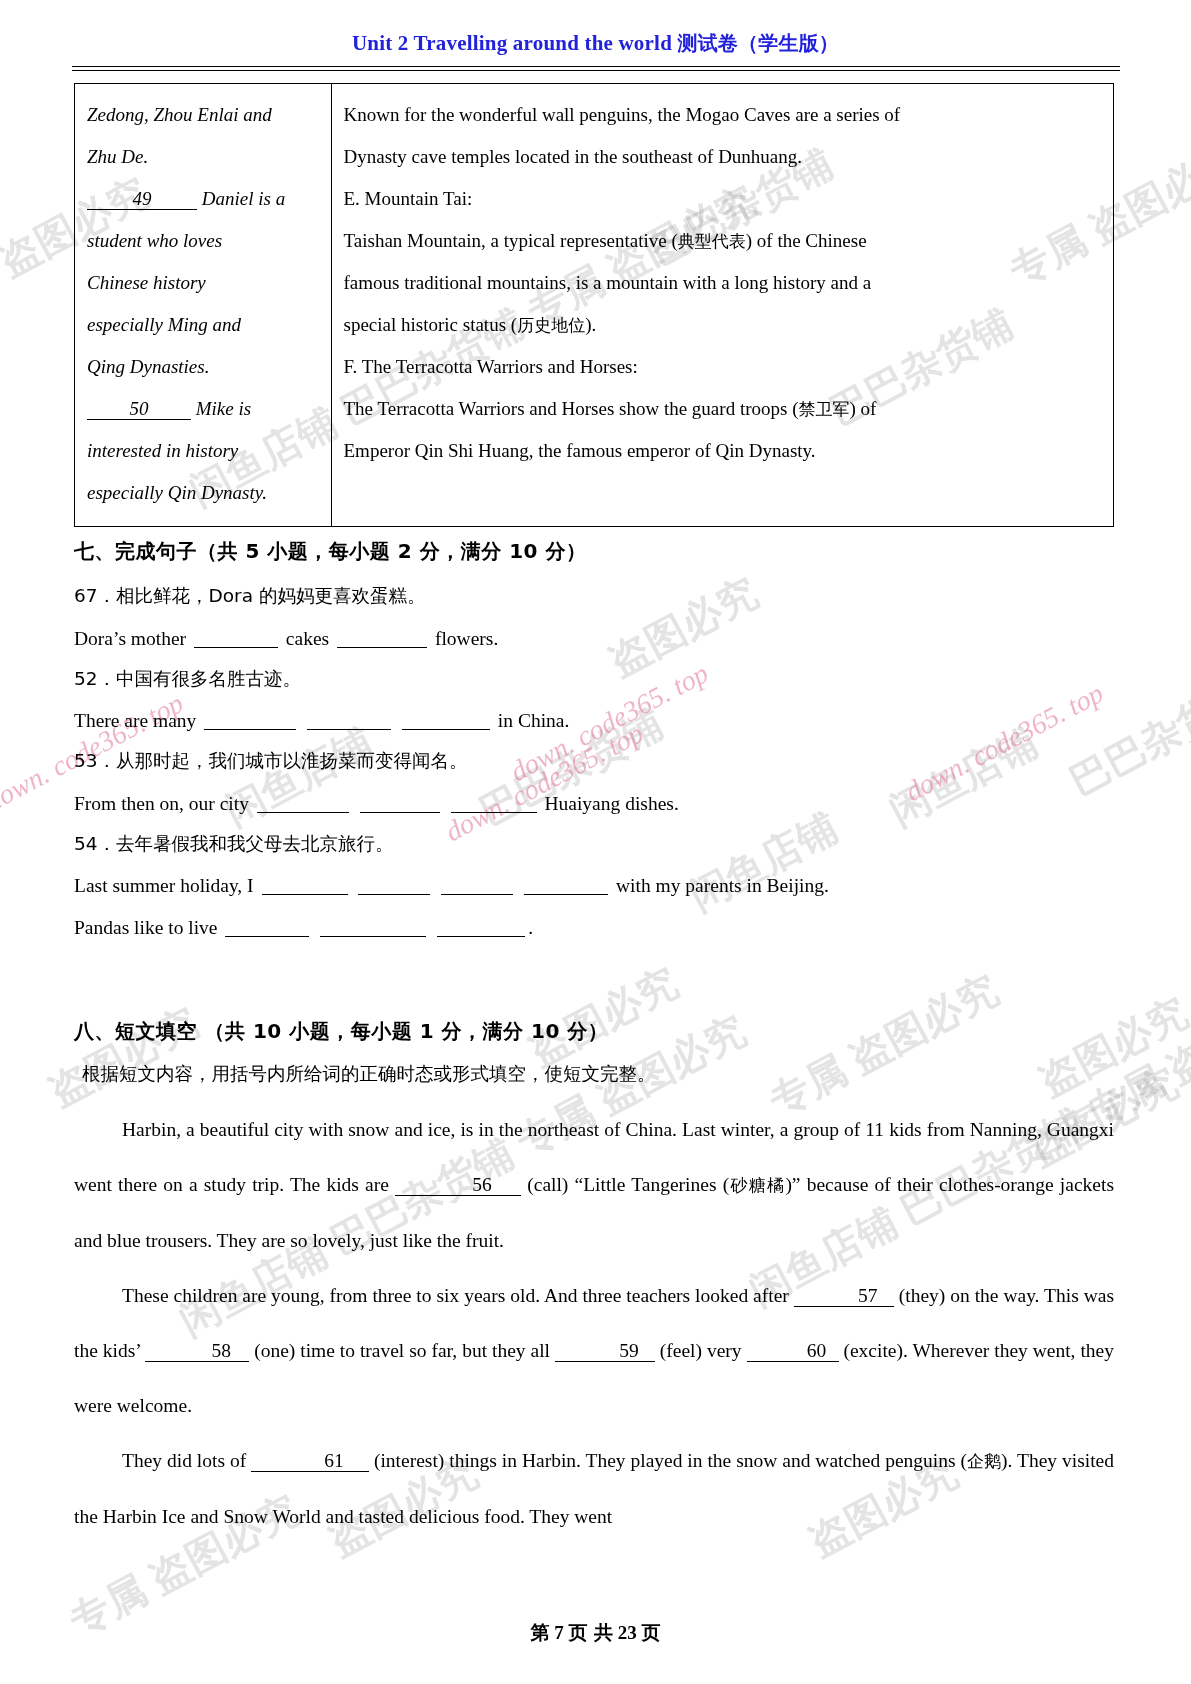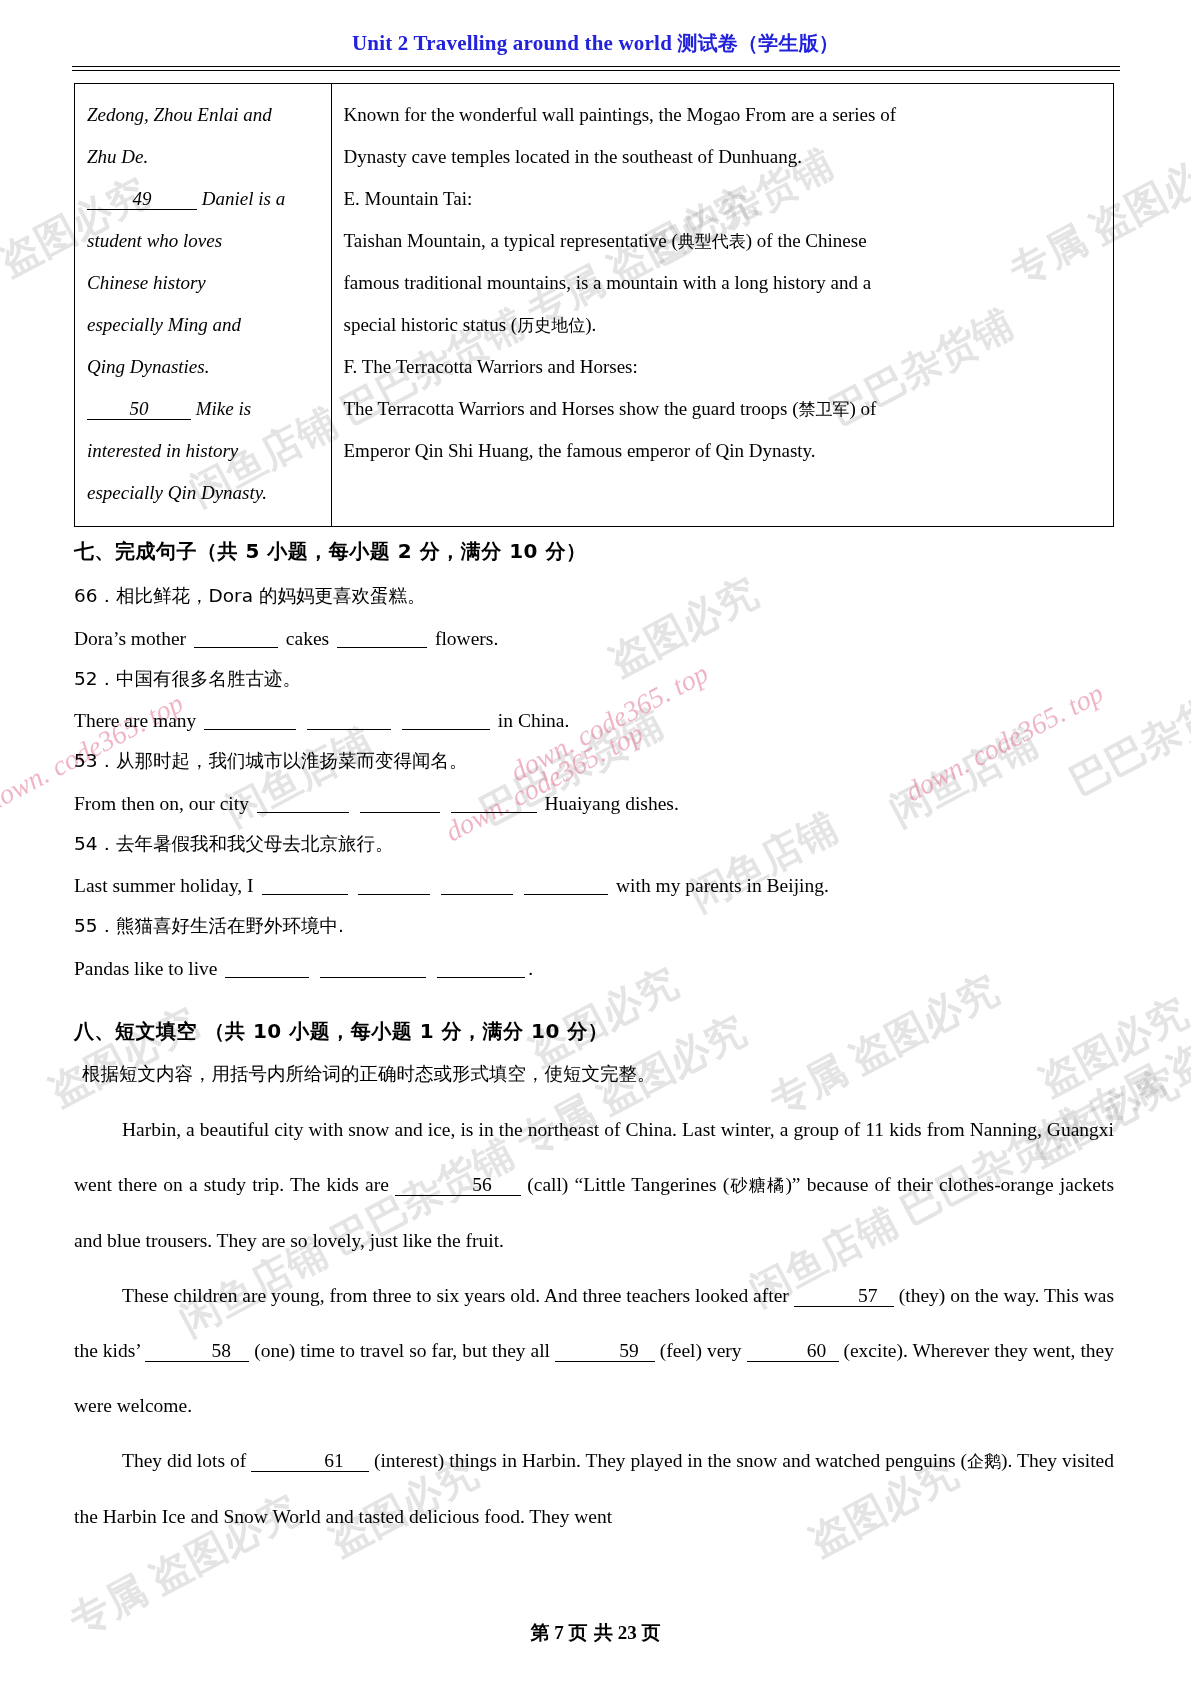--- a/index.html
+++ b/index.html
@@ -195,21 +195,21 @@
         <div>especially Ming and</div>
         <div>Qing Dynasties.</div>
         <div>
           <span class="blank-u" style="width:104px">50</span>
           <span>Mike is</span>
         </div>
         <div>interested in history</div>
         <div>especially Qin Dynasty.</div>
       </td>
       <td class="right">
-        <div>Known for the wonderful wall paintings, the Mogao From are a series of</div>
+        <div>Known for the wonderful wall penguins, the Mogao Caves are a series of</div>
         <div>Dynasty cave temples located in the southeast of Dunhuang.</div>
         <div>E. Mountain Tai:</div>
         <div>
           <span>Taishan Mountain, a typical representative (</span><span class="cn">典型代表</span><span>) of the Chinese</span>
         </div>
         <div>famous traditional mountains, is a mountain with a long history and a</div>
         <div>
           <span>special historic status (</span><span class="cn">历史地位</span><span>).</span>
         </div>
         <div>F. The Terracotta Warriors and Horses:</div>
@@ -218,21 +218,21 @@
         </div>
         <div>Emperor Qin Shi Huang, the famous emperor of Qin Dynasty.</div>
       </td>
     </tr>
   </tbody>
     </table>
 
   <div class="content" style="top:538px">
     <div class="sec-head">七、完成句子（共 5 小题，每小题 2 分，满分 10 分）</div>
 
-    <div class="q-line q-cn" style="margin-top:22px">66．相比鲜花，Dora 的妈妈更喜欢蛋糕。</div>
+    <div class="q-line q-cn" style="margin-top:22px">67．相比鲜花，Dora 的妈妈更喜欢蛋糕。</div>
     <div class="q-line q-en" style="margin-top:22px">
       <span>Dora’s mother</span>
       <span class="bl" style="width:84px"></span>
       <span>cakes</span>
       <span class="bl" style="width:90px"></span>
       <span>flowers.</span>
     </div>
 
     <div class="q-line q-cn" style="margin-top:22px">52．中国有很多名胜古迹。</div>
     <div class="q-line q-en" style="margin-top:22px">
@@ -255,21 +255,20 @@
     <div class="q-line q-cn" style="margin-top:22px">54．去年暑假我和我父母去北京旅行。</div>
     <div class="q-line q-en" style="margin-top:22px">
       <span>Last summer holiday, I</span>
       <span class="bl" style="width:86px"></span>
       <span class="bl" style="width:72px"></span>
       <span class="bl" style="width:72px"></span>
       <span class="bl" style="width:84px"></span>
       <span>with my parents in Beijing.</span>
     </div>
 
-    <div class="q-line q-cn" style="margin-top:22px">55．熊猫喜好生活在野外环境中.</div>
     <div class="q-line q-en" style="margin-top:22px">
       <span>Pandas like to live</span>
       <span class="bl" style="width:84px"></span>
       <span class="bl" style="width:106px"></span>
       <span class="bl" style="width:88px"></span><span>.</span>
     </div>
   </div>
 
   <div class="content" style="top:1018px">
     <div class="sec-head">八、短文填空 （共 10 小题，每小题 1 分，满分 10 分）</div>

